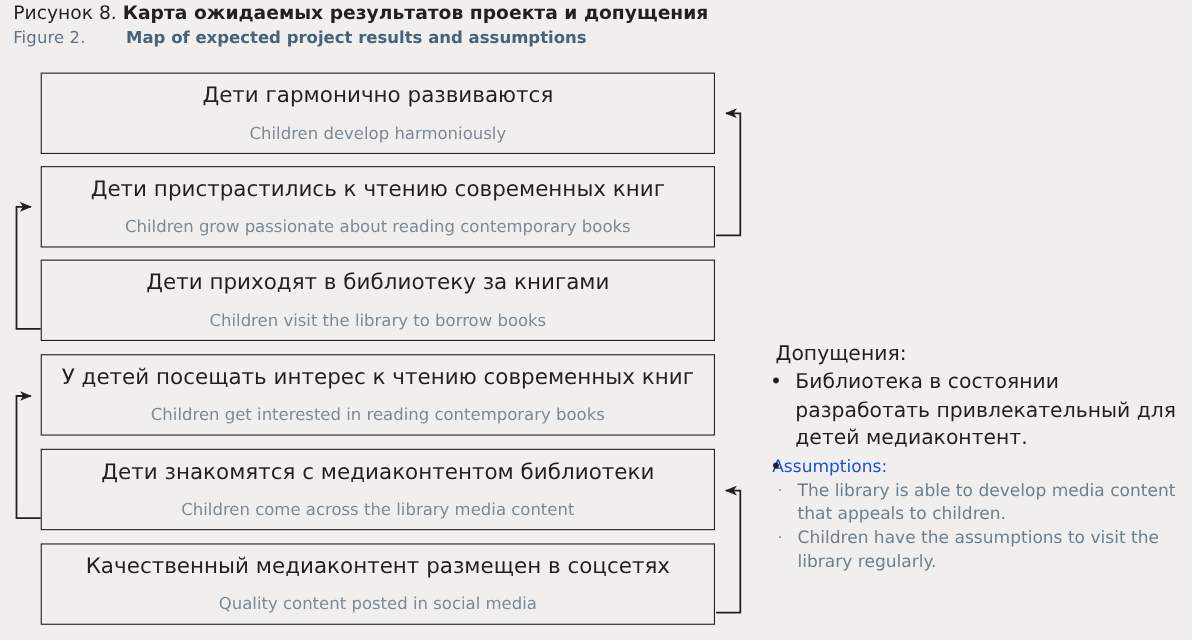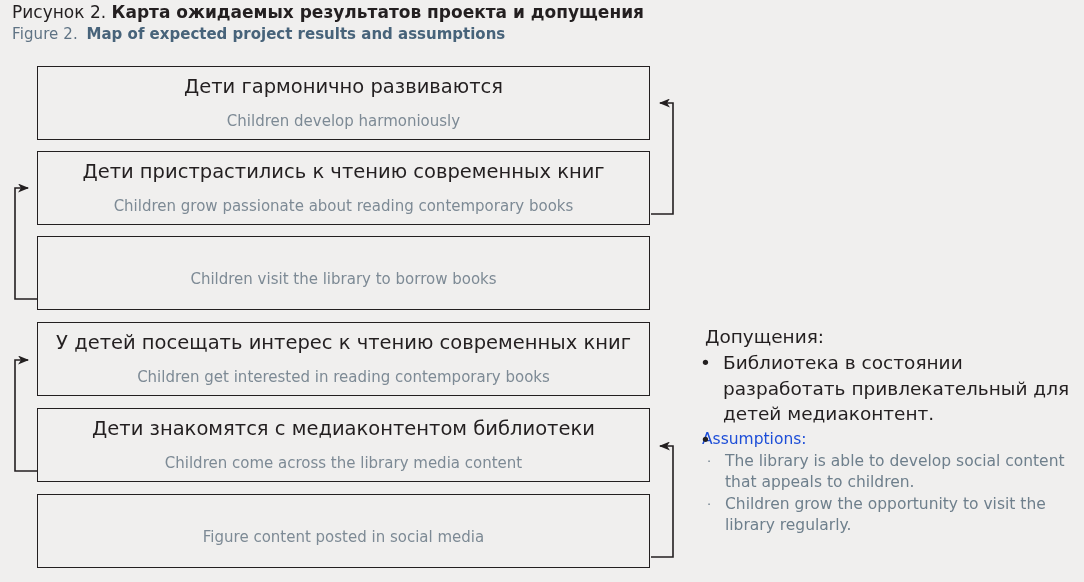--- a/index.html
+++ b/index.html
@@ -25,21 +25,21 @@
   .cap-line {
     white-space: nowrap;
     line-height: 22px;
   }
   .cap-line-1 { font-size: 17px; color: #231f20; }
   .cap-num-ru { font-weight: 400; color: #231f20; }
   .cap-title-ru { font-weight: 700; color: #231f20; }
 
   .cap-line-2 { font-size: 15px; color: #5f7384; }
   .cap-num-en { font-weight: 400; color: #5f7384; letter-spacing: 0.1px; }
-  .cap-title-en { font-weight: 700; color: #47637a; margin-left: 4px; }
+  .cap-title-en { font-weight: 700; color: #47637a; margin-left: 32px; }
 
   
   #flow {
     position: absolute;
     left: 0;
     top: 0;
     width: 690px;
     height: 582px;
   }
   .node {
@@ -83,21 +83,21 @@
     top: 0;
     width: 690px;
     height: 582px;
     pointer-events: none;
   }
 
   
   #assumptions {
     position: absolute;
     left: 697px;
-    top: 324px;
+    top: 309px;
     width: 387px;
   }
   .as-heading-ru {
     font-size: 18.5px;
     color: #231f20;
     line-height: 26px;
     padding-left: 8px;
     white-space: nowrap;
   }
   ul.as-list-ru {
@@ -149,21 +149,21 @@
     font-size: 13px;
     line-height: 21.5px;
     color: #6e7f8c;
   }
 </style>
 </head>
 <body>
 
 <div id="caption">
   <div class="cap-line cap-line-1">
-    <span class="cap-num-ru">Рисунок 2.</span>
+    <span class="cap-num-ru">Рисунок 8.</span>
     <span class="cap-title-ru">Карта ожидаемых результатов проекта и допущения</span>
   </div>
   <div class="cap-line cap-line-2">
     <span class="cap-num-en">Figure 2.</span>
     <span class="cap-title-en">Map of expected project results and assumptions</span>
   </div>
 </div>
 
 <div id="flow">
 
@@ -171,35 +171,37 @@
     <div class="ru">Дети гармонично развиваются</div>
     <div class="en">Children develop harmoniously</div>
   </div>
 
   <div class="node" id="node-1">
     <div class="ru">Дети пристрастились к чтению современных книг</div>
     <div class="en">Children grow passionate about reading contemporary books</div>
   </div>
 
   <div class="node" id="node-2">
+    <div class="ru">Дети приходят в библиотеку за книгами</div>
     <div class="en">Children visit the library to borrow books</div>
   </div>
 
   <div class="node" id="node-3">
     <div class="ru">У детей посещать интерес к чтению современных книг</div>
     <div class="en">Children get interested in reading contemporary books</div>
   </div>
 
   <div class="node" id="node-4">
     <div class="ru">Дети знакомятся с медиаконтентом библиотеки</div>
     <div class="en">Children come across the library media content</div>
   </div>
 
   <div class="node" id="node-5">
-    <div class="en">Figure content posted in social media</div>
+    <div class="ru">Качественный медиаконтент размещен в соцсетях</div>
+    <div class="en">Quality content posted in social media</div>
   </div>
 
   <svg id="connectors" viewBox="0 0 690 582" width="690" height="582">
     <defs>
       <marker id="arrowL" markerWidth="11" markerHeight="9" refX="10" refY="4.5" orient="auto" markerUnits="userSpaceOnUse">
         <path d="M0,0 L11,4.5 L0,9 L3,4.5 Z" fill="#231f20"></path>
       </marker>
       <marker id="arrowR" markerWidth="11" markerHeight="9" refX="10" refY="4.5" orient="auto" markerUnits="userSpaceOnUse">
         <path d="M0,0 L11,4.5 L0,9 L3,4.5 Z" fill="#231f20"></path>
       </marker>
@@ -227,20 +229,20 @@
     <li>
       <span class="bullet">•</span>
     </li>
   </ul>
 
   <div class="as-heading-en">Assumptions:</div>
 
   <ul class="as-list-en">
     <li>
       <span class="bullet">·</span>
-      <span>The library is able to develop social content that appeals to children.</span>
+      <span>The library is able to develop media content that appeals to children.</span>
     </li>
     <li>
       <span class="bullet">·</span>
-      <span>Children grow the opportunity to visit the library regularly.</span>
+      <span>Children have the assumptions to visit the library regularly.</span>
     </li>
   </ul>
 </div>
 
 </body></html>

